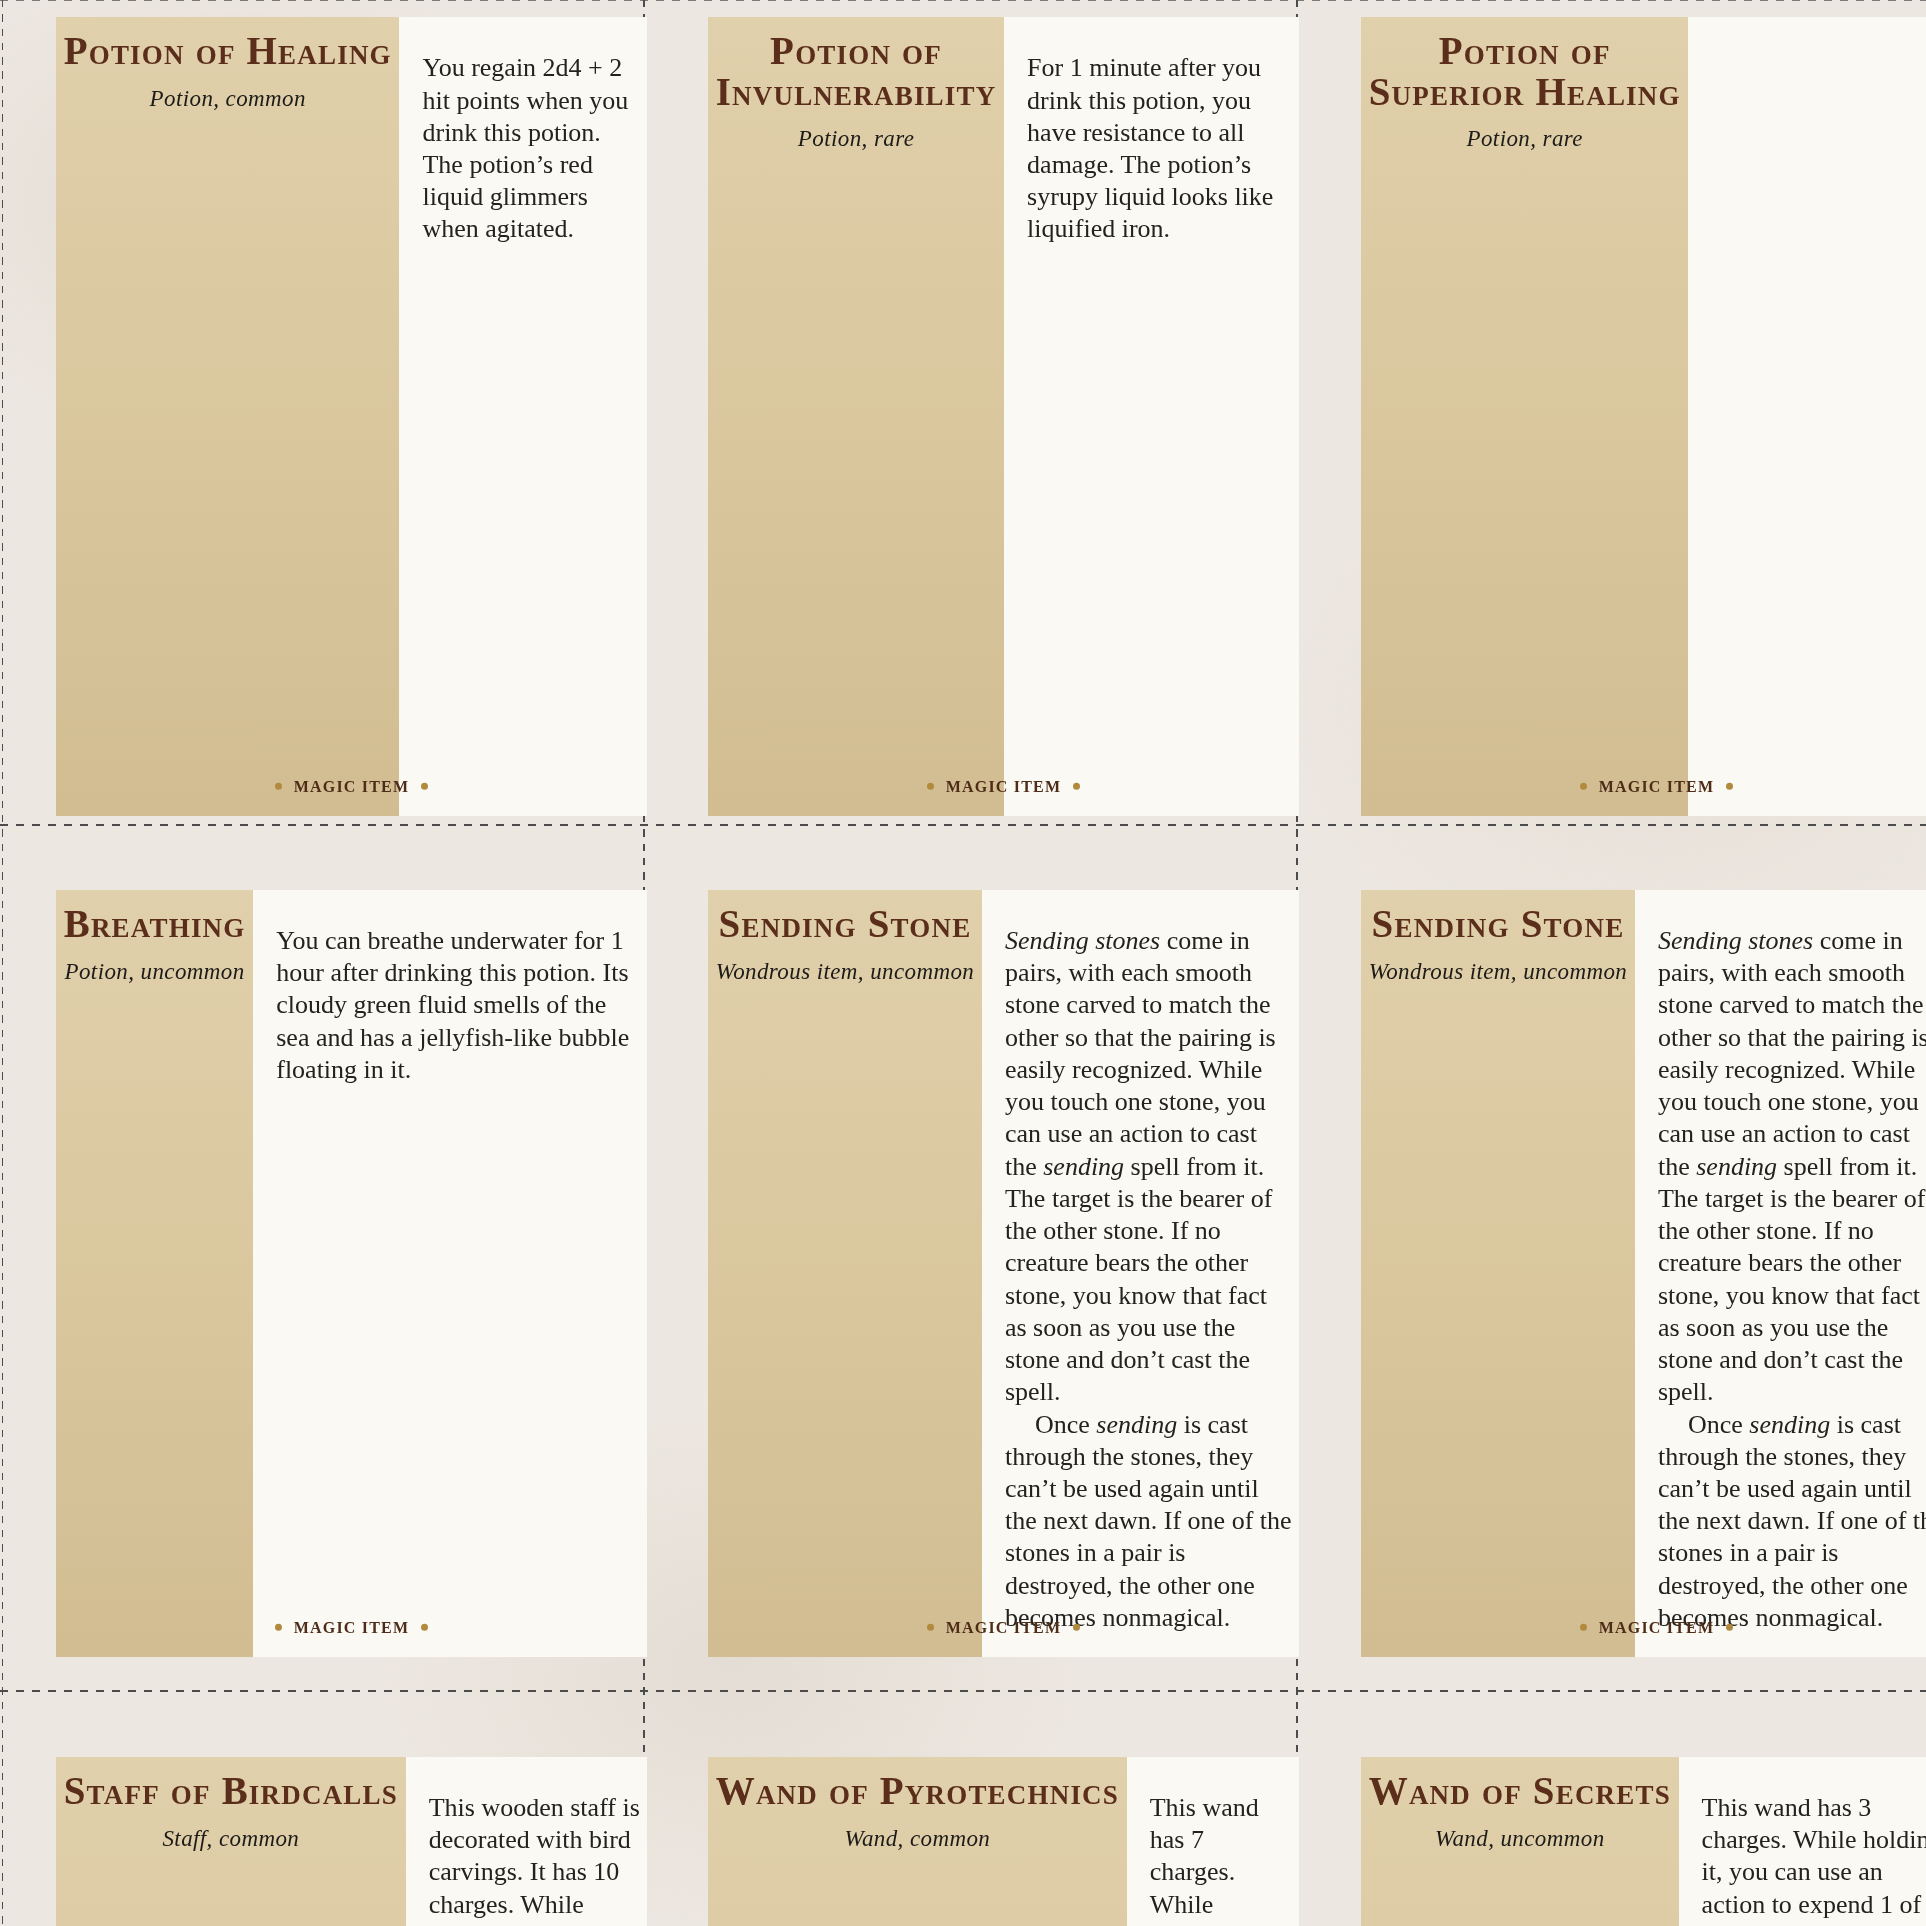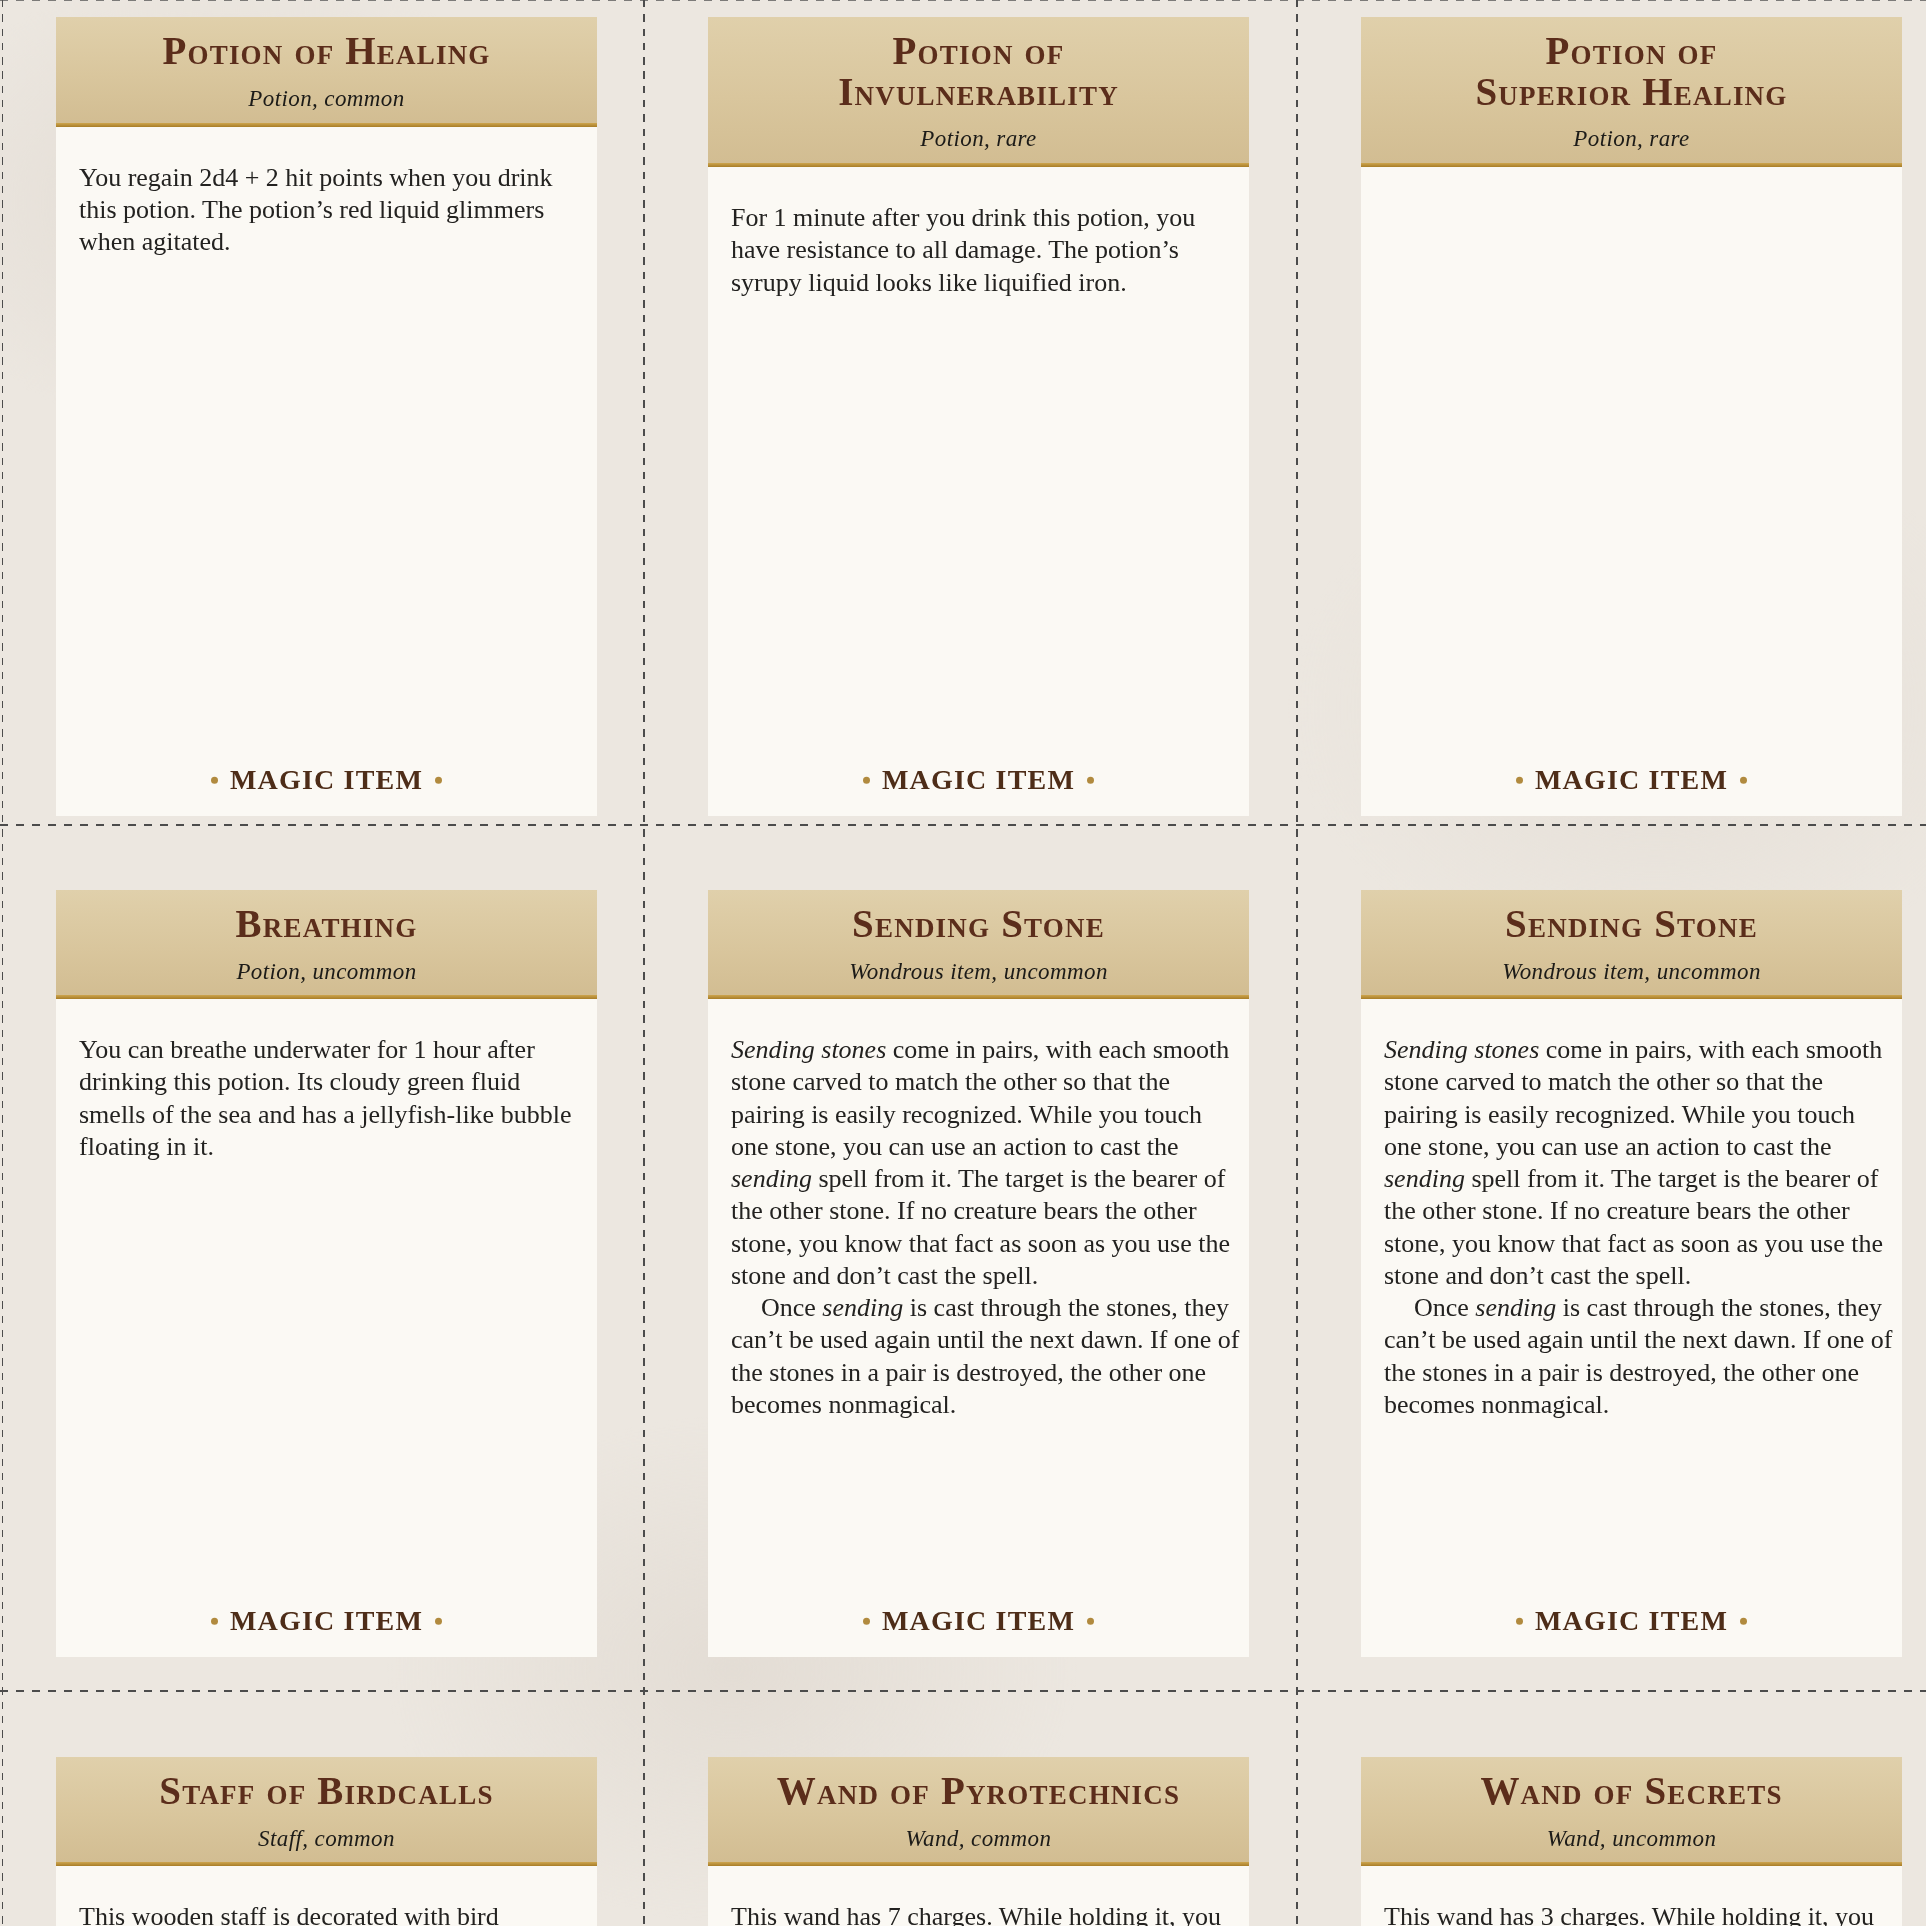--- a/index.html
+++ b/index.html
@@ -18,40 +18,40 @@
     background-image:repeating-linear-gradient(to bottom,var(--dash-color,#4c4c4c) 0 7.3px,transparent 7.3px 14.3px);}
   .cut-h{position:absolute;left:0;right:0;height:1.9px;
     background-image:repeating-linear-gradient(to right,var(--dash-color,#4c4c4c) 0 8px,transparent 8px 16px);}
   .cut-v.edge-left{left:1.5px}
   .cut-v.col-1{left:643px}
   .cut-v.col-2{left:1296px}
   .cut-h.edge-top{top:0;height:1.2px;opacity:.7}
   .cut-h.row-1{top:824px}
   .cut-h.row-2{top:1690px}
   
-  .card{position:absolute;width:541px;background:var(--card-bg,#fbf9f4);
-    display:flex;flex-direction:column;}
+  .card{position:absolute;width:591px;background:var(--card-bg,#fbf9f4);
+    display:flex;flex-direction:row;}
   .c0{left:56px}.c1{left:708px}.c2{left:1361px}
   .r0{top:17.3px;height:799px}
   .r1{top:890px;height:767px}
   .r2{top:1757px;height:761px}
   .banner{background:linear-gradient(to bottom,#e0d0ab,var(--banner-bg,#d9c69d) 55%,#d2bd92);
     padding:14px 7.7px 10.8px;text-align:center;}
   .title{font-variant:small-caps;font-weight:bold;color:var(--title-color,#5b2d1b);
     font-size:39px;line-height:1.04;letter-spacing:1.2px;}
   .subtitle{font-style:italic;color:var(--subtitle-color,#1c1b18);
     font-size:23px;margin-top:14px;letter-spacing:0.4px;}
   .rule{height:3.9px;background:linear-gradient(to bottom,var(--rule-top,#cda54e),var(--rule-bottom,#a87d28));}
   .body{flex:1;padding:35px 7px 0 23px;font-size:26px;line-height:1.24;
     color:var(--body-color,#232220);}
   .body p{margin:0;}
   .body p + p{text-indent:30px;}
   .it{font-style:italic;}
   .footer{position:absolute;left:0;right:0;bottom:20px;text-align:center;
-    color:var(--footer-color,#4e2d18);font-weight:bold;font-size:28px;letter-spacing:1.2px;
+    color:var(--footer-color,#4e2d18);font-weight:bold;font-size:16px;letter-spacing:1.2px;
     white-space:nowrap;}
   .dot{display:inline-block;width:7px;height:7px;border-radius:50%;
     background:var(--dot-color,#b18a3e);vertical-align:middle;margin:0 11.6px;
     transform:translateY(-2.3px);}
 </style>
 </head>
 <body>
 
 <div class="cut-h edge-top"></div>
 <div class="cut-h row-1"></div>

